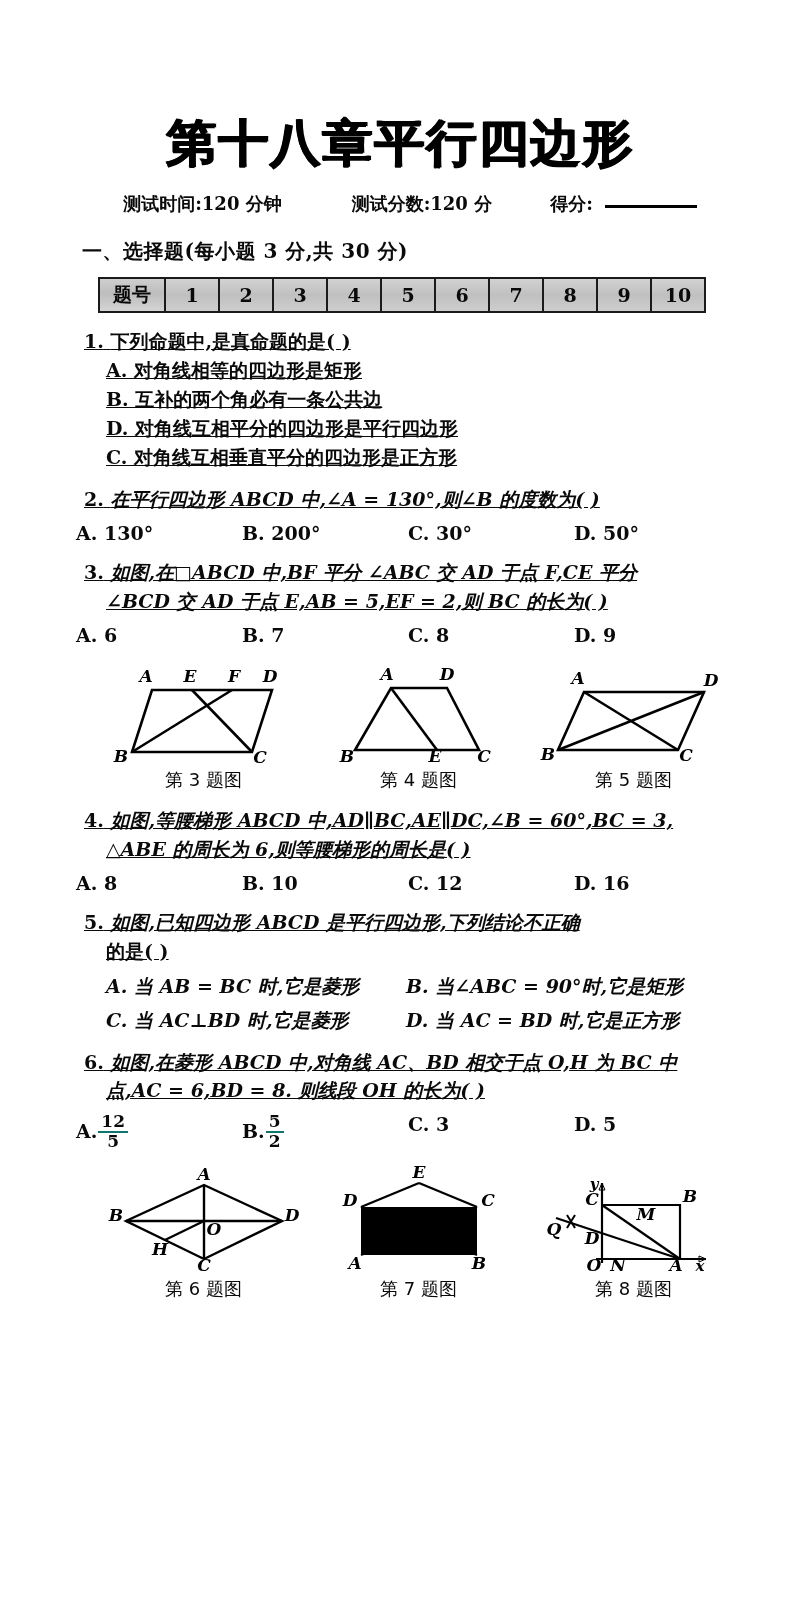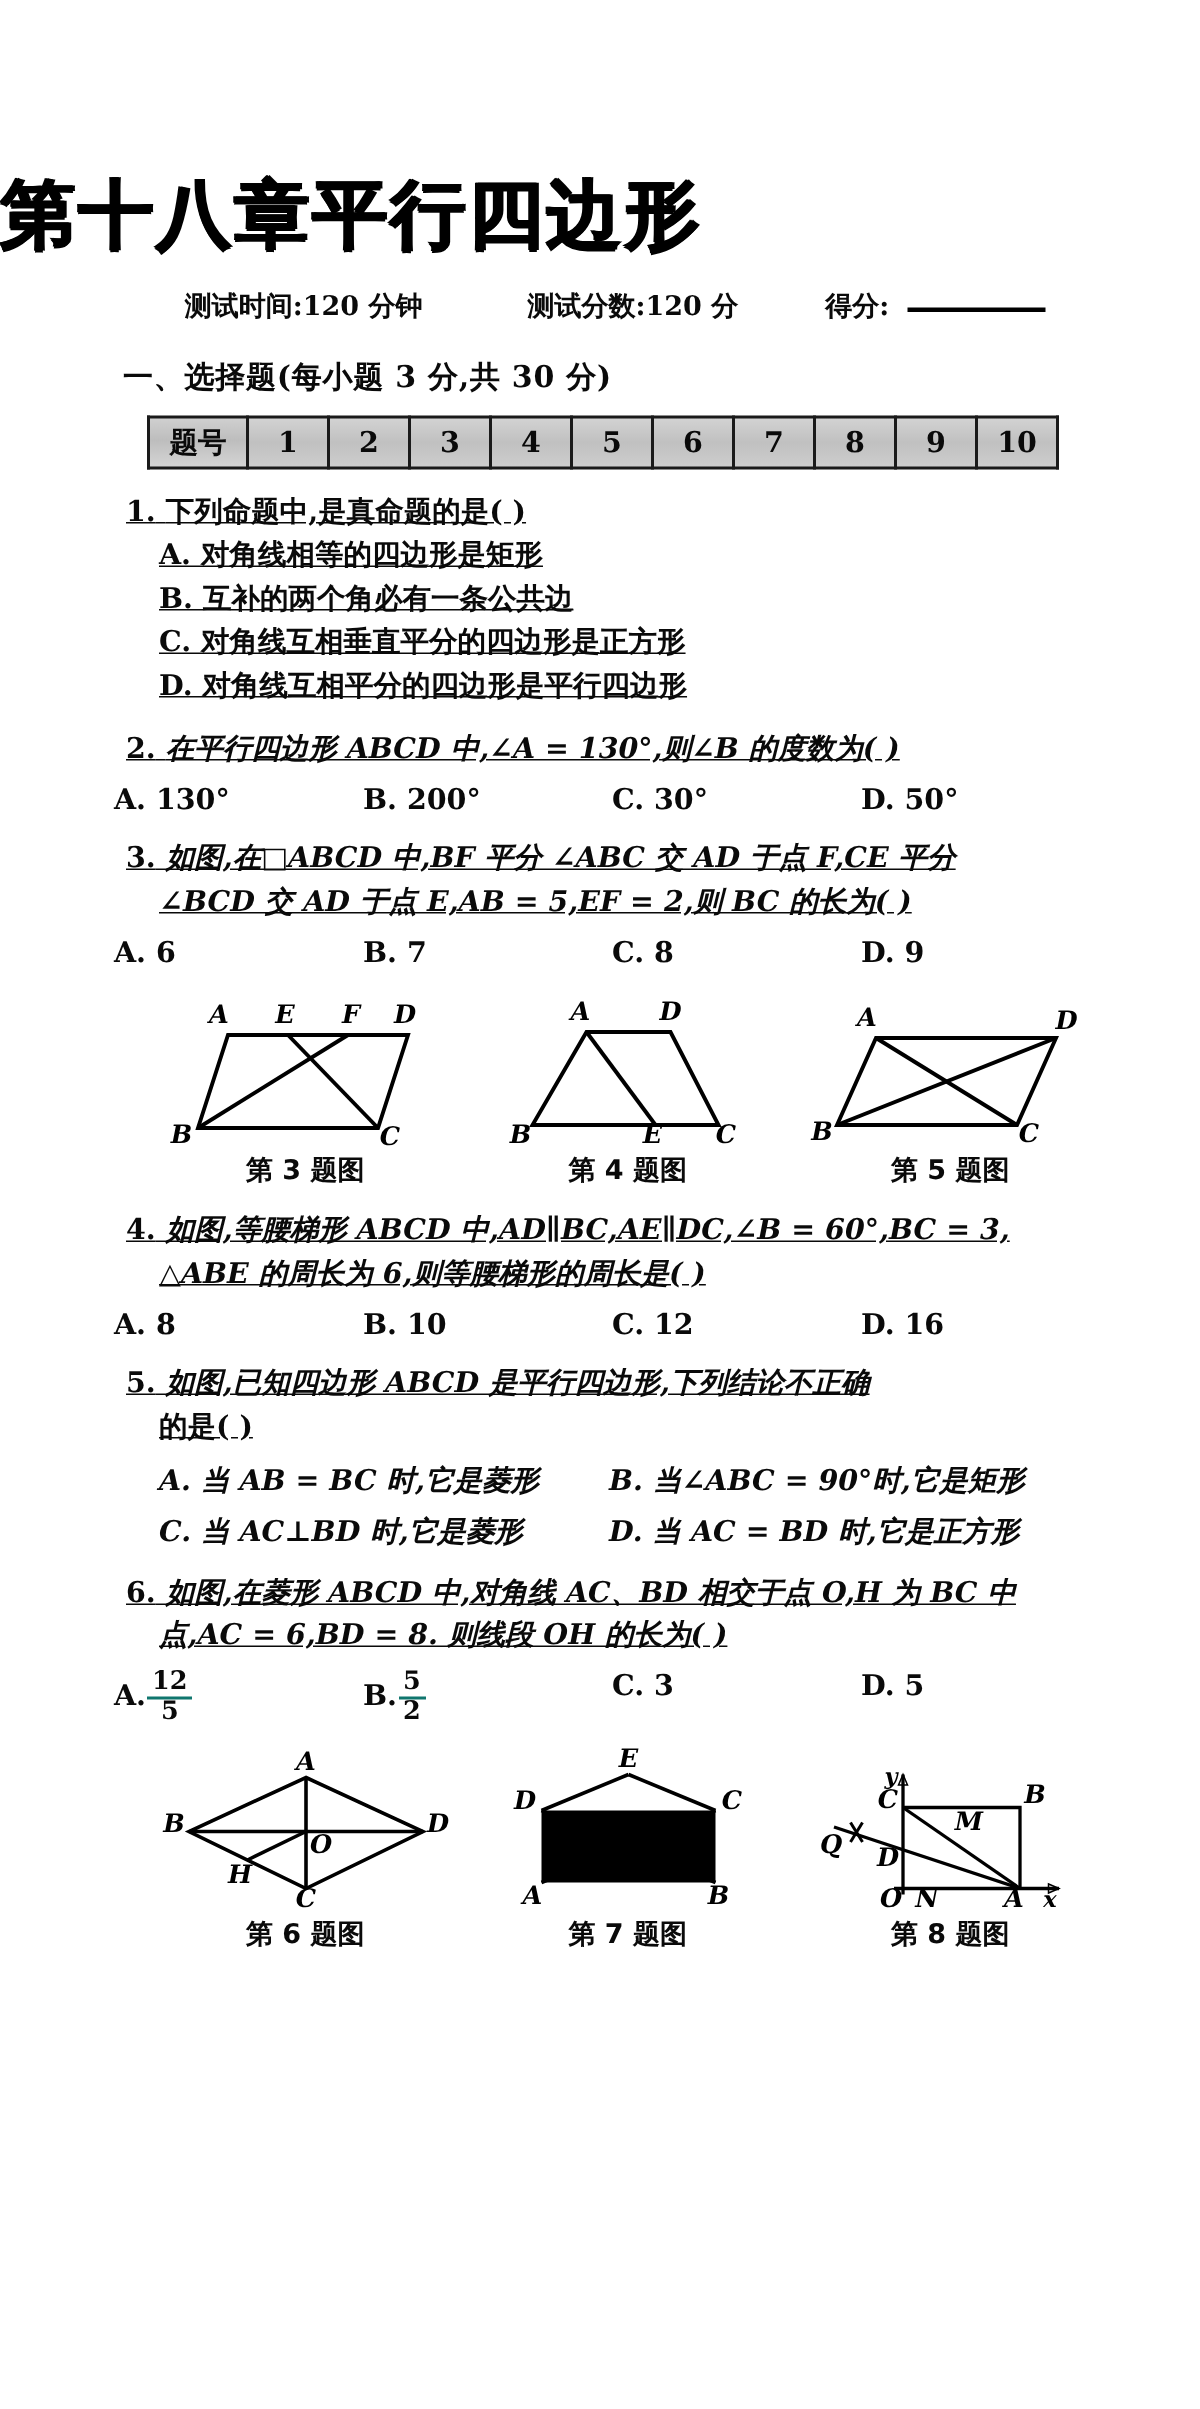--- a/index.html
+++ b/index.html
@@ -17,20 +17,21 @@
   }
   .page {
     position: relative;
     width: 800px;
     height: 1606px;
     padding: 0;
   }
 
   
   .title {
+    text-align: center;
     font-family: "DejaVu Sans", "Liberation Sans", sans-serif;
     font-weight: 900;
     font-size: 50px;
     letter-spacing: 2px;
     line-height: 1;
     margin: 0;
     padding-top: 118px;
     color: #000;
     text-shadow: 1.4px 0 0 #000, -0.6px 0 0 #000, 0 1px 0 #000;
   }
@@ -143,21 +144,21 @@
     display: flex;
     justify-content: flex-start;
     padding-left: 96px;
     margin-top: 12px;
     gap: 0;
   }
   .fig-cell { width: 215px; text-align: center; }
   .fig-cell svg { display: block; margin: 0 auto; }
   .fig-caption {
     font-size: 18px;
-    font-weight: 700;
+    font-weight: 400;
     margin-top: 4px;
     font-family: "DejaVu Sans", "Liberation Sans", sans-serif;
   }
   svg text {
     font-family: "DejaVu Serif", "Liberation Serif", serif;
     font-style: italic;
     font-weight: 700;
     font-size: 17px;
     fill: #000;
   }
@@ -199,22 +200,22 @@
         <td class="hdr-num">10</td>
       </tr>
     </tbody>
       </table>
   </div>
 
   <div class="q">
     <span class="stem"><span>1.</span> <span>下列命题中,是真命题的是(        )</span></span>
     <span class="cont">A. 对角线相等的四边形是矩形</span>
     <span class="cont">B. 互补的两个角必有一条公共边</span>
+    <span class="cont">D. 对角线互相平分的四边形是平行四边形</span>
     <span class="cont">C. 对角线互相垂直平分的四边形是正方形</span>
-    <span class="cont">D. 对角线互相平分的四边形是平行四边形</span>
   </div>
 
   <div class="q">
     <span class="stem"><span>2.</span> <span class="it">在平行四边形 ABCD 中,∠A = 130°,则∠B 的度数为(        )</span></span>
   </div>
   <div class="opts opt-4">
     <div>A. 130°</div>
     <div>B. 200°</div>
     <div>C. 30°</div>
     <div>D. 50°</div>

